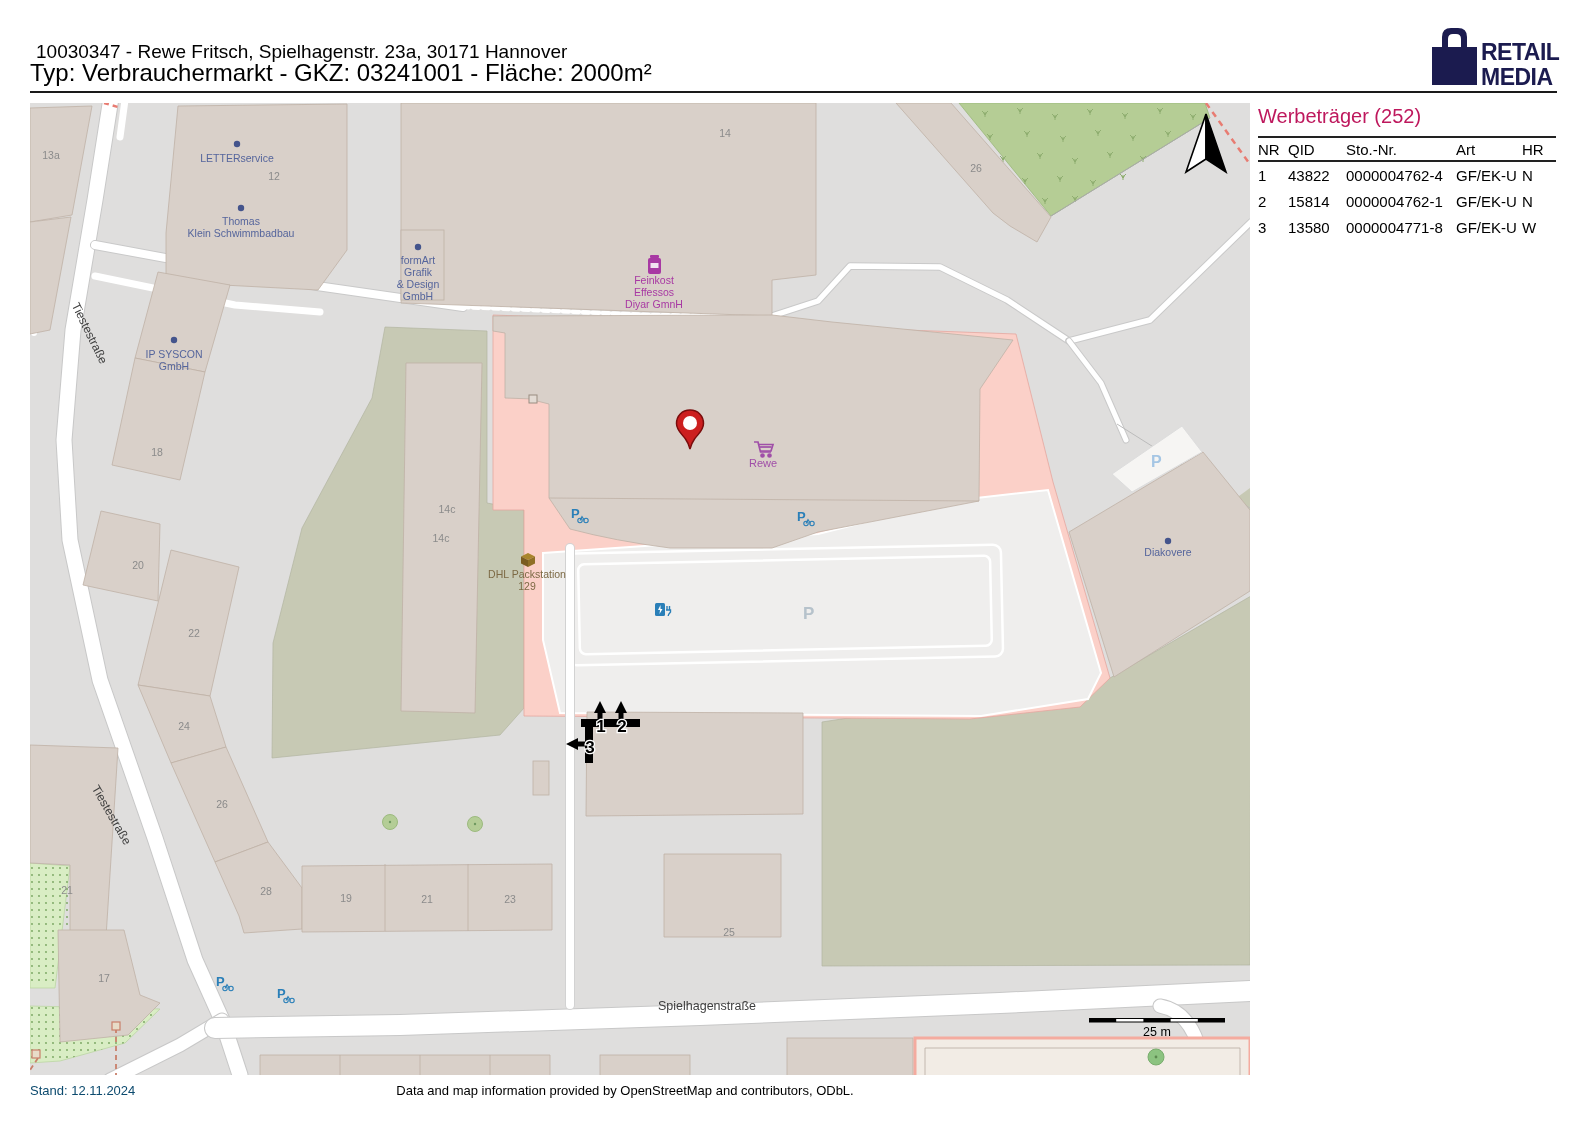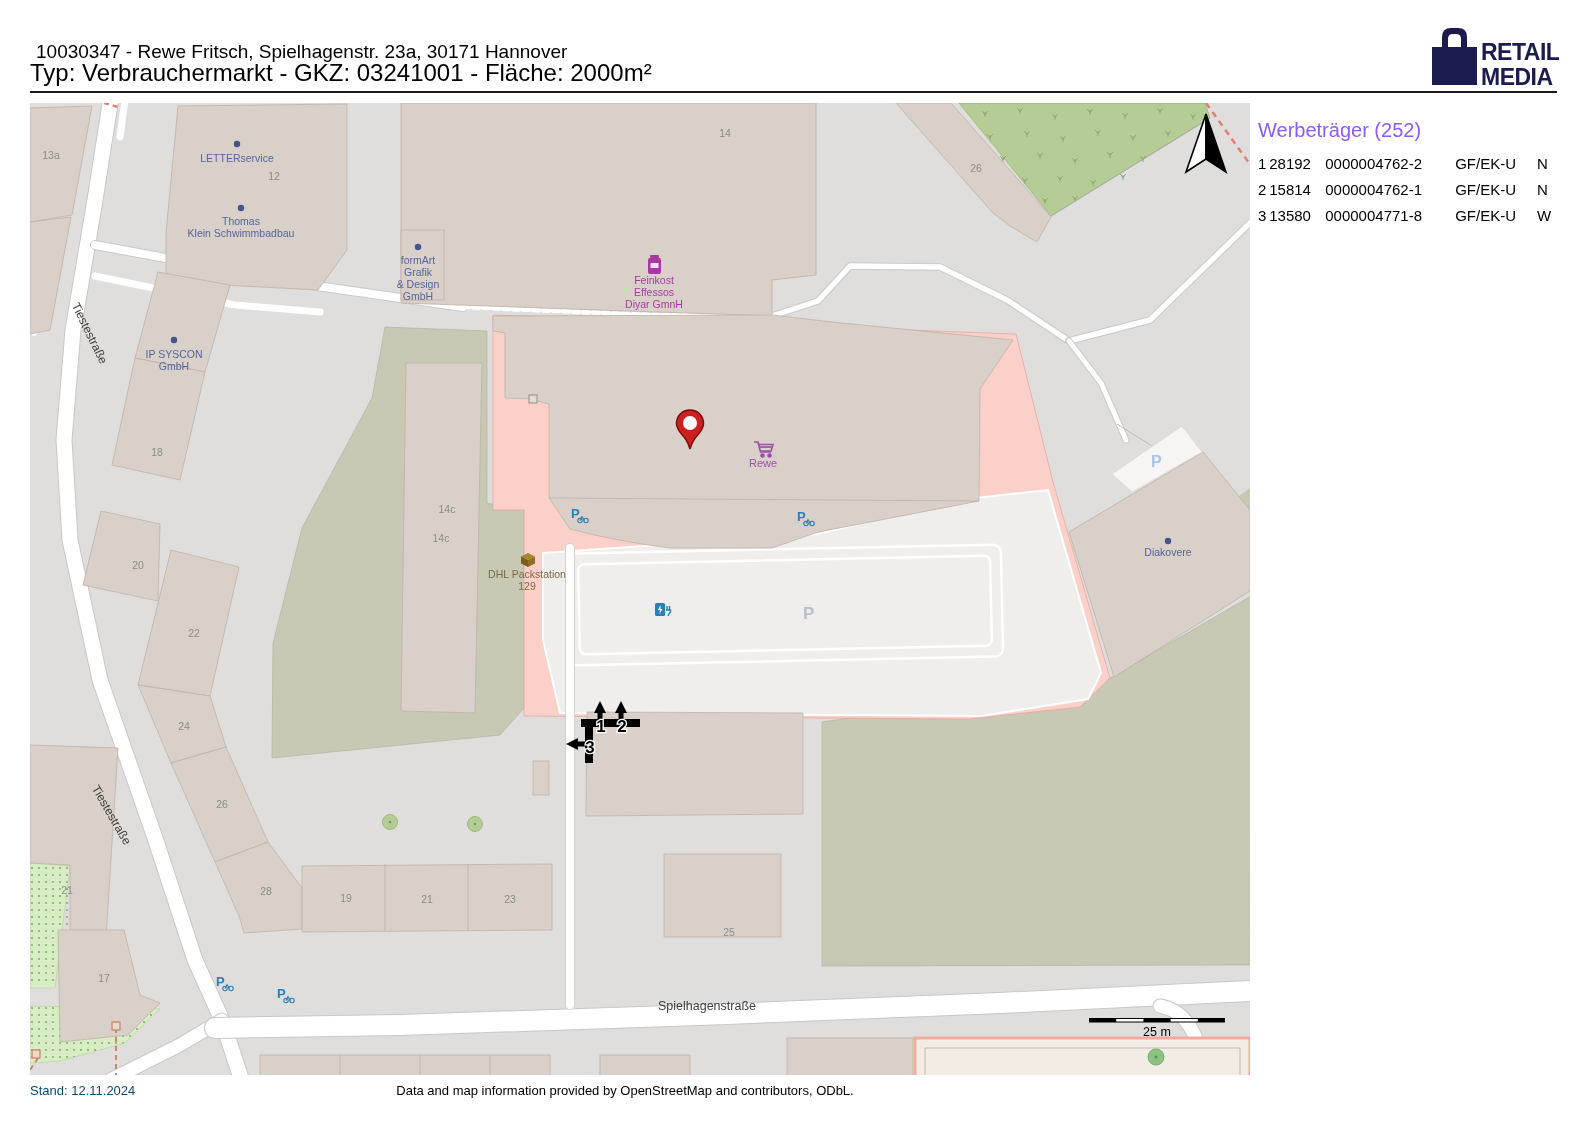--- a/index.html
+++ b/index.html
@@ -1,21 +1,21 @@
 <!DOCTYPE html>
 <html><head>
 <meta charset="utf-8">
 <style>
 html,body{margin:0;padding:0;width:1587px;height:1123px;background:#ffffff;font-family:"Liberation Sans",sans-serif;overflow:hidden}
 .abs{position:absolute}
 #h1{left:36px;top:42px;font-size:19px;line-height:19px;color:#000}
 #h2{left:30px;top:63px;font-size:24px;line-height:19px;color:#000}
 #rule{left:30px;top:91px;width:1527px;height:2px;background:#1a1a1a}
 #panel{left:1258px;top:103px;width:298px}
-#wtitle{font-size:20px;color:#8b5cf6;margin:16px 0 8px 0}
+#wtitle{font-size:20px;color:#be185d;margin:2px 0 8px 0}
 table.wt{border-collapse:collapse;width:298px;font-size:15px}
 table.wt th{text-align:left;font-weight:normal;border-top:2px solid #222;border-bottom:2px solid #222;padding:3px 0 2px 0}
 table.wt td{padding:5px 0 4px 0}
 #stand{left:30px;top:1083px;font-size:13px;color:#0c4a6e}
 #attrib{left:0px;top:1083px;width:1250px;text-align:center;font-size:13px;color:#000}
 </style>
 </head>
 <body>
 
 <div class="abs" id="h1">10030347 - Rewe Fritsch, Spielhagenstr. 23a, 30171 Hannover</div>
@@ -30,24 +30,31 @@
 <path d="M17,26 L17,15 Q17,6 26,6 L33,6 Q42,6 42,15 L42,26 L36,26 L36,17 Q36,12 31,12 L28,12 Q23,12 23,17 L23,26 Z"></path>
 <text x="56" y="37.5" font-size="23" font-weight="bold" font-family="Liberation Sans,sans-serif" letter-spacing="-0.5">RETAIL</text>
 <text x="56" y="63" font-size="23" font-weight="bold" font-family="Liberation Sans,sans-serif" letter-spacing="-0.5">MEDIA</text>
 </g>
 </svg>
 
 <div class="abs" id="panel">
 <p id="wtitle">Werbeträger (252)</p>
 <table class="wt">
 <tbody>
+        <tr>
+          <th style="width:30px">NR</th>
+          <th style="width:58px">QID</th>
+          <th style="width:110px">Sto.-Nr.</th>
+          <th style="width:66px">Art</th>
+          <th>HR</th>
+        </tr>
 <tr>
           <td>1</td>
-          <td>28192</td>
-          <td>0000004762-2</td>
+          <td>43822</td>
+          <td>0000004762-4</td>
           <td>GF/EK-U</td>
           <td>N</td>
         </tr>
 <tr>
           <td>2</td>
           <td>15814</td>
           <td>0000004762-1</td>
           <td>GF/EK-U</td>
           <td>N</td>
         </tr>

